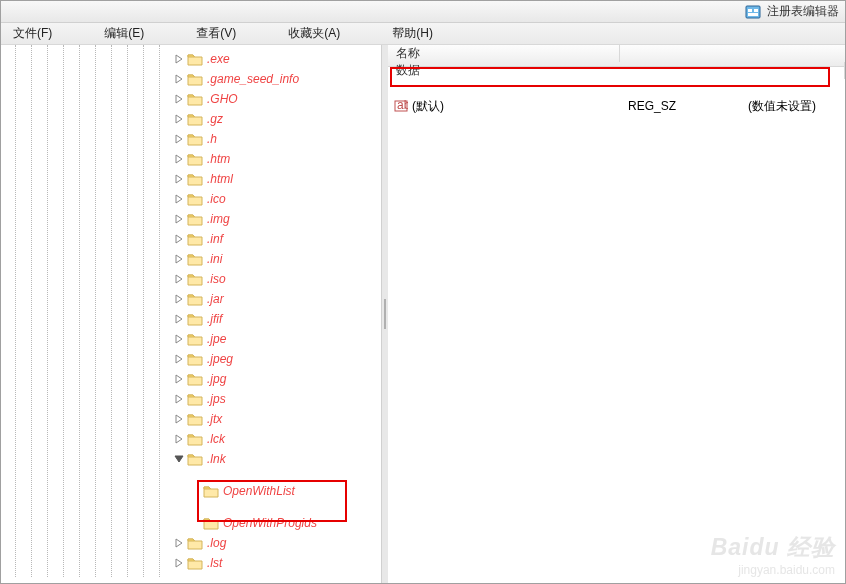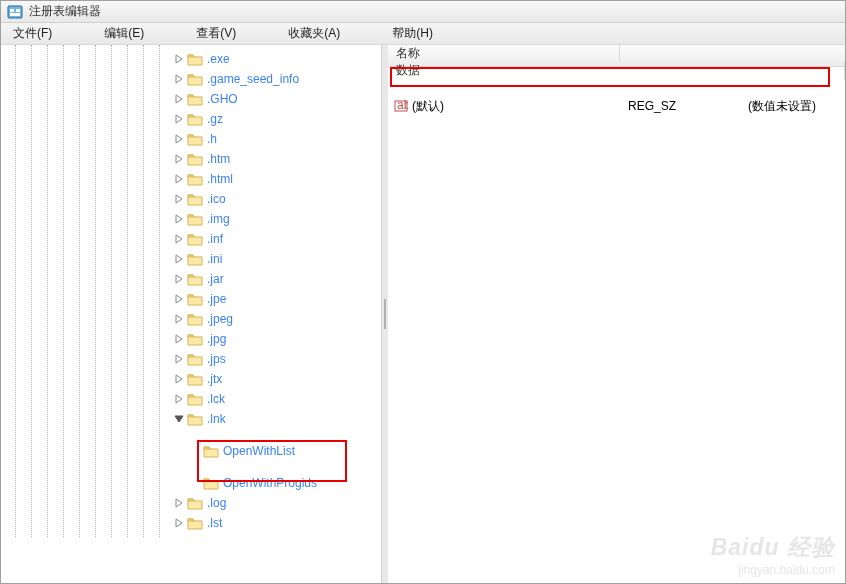--- a/index.html
+++ b/index.html
@@ -1,18 +1,18 @@
 <!DOCTYPE html>
 <html><head>
 <meta charset="utf-8">
 <style>
 * { margin: 0; padding: 0; box-sizing: border-box; font-family: "Microsoft YaHei", SimSun, Arial, sans-serif; font-size: 12px; }
 html, body { width: 846px; height: 584px; overflow: hidden; background: #fff; }
 .window { width: 846px; height: 584px; display: flex; flex-direction: column; border: 1px solid #a0a0a0; }
-.titlebar { height: 22px; background: linear-gradient(#f8f8f8, #e8e8e8); display: flex; align-items: center; padding: 2px 6px; border-bottom: 1px solid #d0d0d0; }
+.titlebar { height: 22px; background: linear-gradient(#f8f8f8, #e8e8e8); display: flex; align-items: center; padding: 2px 6px; border-bottom: 1px solid #d0d0d0; justify-content: flex-end; }
 .app-icon { width: 16px; height: 16px; margin-right: 6px; }
 .title-text { color: #333; }
 .menubar { height: 22px; background: linear-gradient(#f4f4f4, #eaeaea); display: flex; align-items: center; padding: 0 4px; border-bottom: 1px solid #d8d8d8; gap: 36px; }
 .menu-item { padding: 2px 8px; color: #222; cursor: default; }
 .content { flex: 1; display: flex; position: relative; }
 .tree-pane { width: 381px; height: 100%; overflow: auto; border-right: 1px solid #d0d0d0; background: #fff; }
 .splitter { width: 6px; height: 100%; background: #e8e8e8; position: relative; cursor: ew-resize; }
 .splitter::after { content: ""; position: absolute; left: 2px; top: 50%; width: 2px; height: 30px; background: #b0b0b0; transform: translateY(-50%); }
 .list-pane { flex: 1; height: 100%; background: #fff; display: flex; flex-direction: column; }
 .list-header { display: flex; height: 22px; background: linear-gradient(#fdfdfd, #ececec); border-bottom: 1px solid #d8d8d8; flex-direction: column; }
@@ -24,21 +24,21 @@
 .row { display: flex; height: 18px; align-items: center; margin-top: 30px; }
 .cell-name { width: 232px; padding-left: 6px; display: flex; align-items: center; gap: 4px; }
 .cell-type { width: 120px; padding-left: 8px; }
 .cell-data { flex: 1; padding-left: 8px; }
 .highlight-red { position: absolute; border: 2px solid #e60000; pointer-events: none; }
 .tree { padding: 4px 0 4px 0; }
 .node { display: flex; align-items: center; height: 20px; white-space: nowrap; }
 .toggle { width: 12px; height: 12px; margin-right: 2px; display: inline-flex; align-items: center; justify-content: center; cursor: default; }
 .toggle svg { display: block; }
 .folder-icon { width: 16px; height: 14px; margin-right: 4px; }
-.node-label { color: #3b82f6; }
+.node-label { color: #ef4444; font-style: italic; }
 .indent-lines { position: relative; }
 .vline { position: absolute; top: 0; bottom: 0; border-left: 1px dotted #b8b8b8; }
 .tree-inner { position: relative; padding-left: 172px; }
 .tree-inner .vline1 { left: 14px; } .tree-inner .vline2 { left: 30px; } .tree-inner .vline3 { left: 46px; }
 .tree-inner .vline4 { left: 62px; } .tree-inner .vline5 { left: 78px; } .tree-inner .vline6 { left: 94px; }
 .tree-inner .vline7 { left: 110px; } .tree-inner .vline8 { left: 126px; } .tree-inner .vline9 { left: 142px; }
 .tree-inner .vline10 { left: 158px; }
 .child-indent { padding-left: 30px; margin-top: 12px; }
 .watermark { position: absolute; right: 10px; bottom: 6px; color: #e6e6e6; font-size: 11px; text-align: right; pointer-events: none; }
 .watermark .big { font-size: 23px; font-weight: bold; font-style: italic; letter-spacing: 1px; }
@@ -216,21 +216,45 @@
           <div class="node">
             <span class="toggle">
               <svg width="10" height="10" viewBox="0 0 10 10">
                 <path d="M2 1 L8 5 L2 9 Z" fill="none" stroke="#888"></path>
               </svg>
             </span>
             <span class="folder-icon"><svg viewBox="0 0 16 14">
                 <path d="M1 3 h5 l1.5 2 H15 v8 H1 Z" fill="#ffe9a8" stroke="#d4b45a"></path>
                 <path d="M1 3 h5 l1.5 2 H1 Z" fill="#f7d66b" stroke="#d4b45a"></path>
               </svg></span>
+            <span class="node-label">.iso</span>
+          </div>
+          <div class="node">
+            <span class="toggle">
+              <svg width="10" height="10" viewBox="0 0 10 10">
+                <path d="M2 1 L8 5 L2 9 Z" fill="none" stroke="#888"></path>
+              </svg>
+            </span>
+            <span class="folder-icon"><svg viewBox="0 0 16 14">
+                <path d="M1 3 h5 l1.5 2 H15 v8 H1 Z" fill="#ffe9a8" stroke="#d4b45a"></path>
+                <path d="M1 3 h5 l1.5 2 H1 Z" fill="#f7d66b" stroke="#d4b45a"></path>
+              </svg></span>
             <span class="node-label">.jar</span>
+          </div>
+          <div class="node">
+            <span class="toggle">
+              <svg width="10" height="10" viewBox="0 0 10 10">
+                <path d="M2 1 L8 5 L2 9 Z" fill="none" stroke="#888"></path>
+              </svg>
+            </span>
+            <span class="folder-icon"><svg viewBox="0 0 16 14">
+                <path d="M1 3 h5 l1.5 2 H15 v8 H1 Z" fill="#ffe9a8" stroke="#d4b45a"></path>
+                <path d="M1 3 h5 l1.5 2 H1 Z" fill="#f7d66b" stroke="#d4b45a"></path>
+              </svg></span>
+            <span class="node-label">.jfif</span>
           </div>
           <div class="node">
             <span class="toggle">
               <svg width="10" height="10" viewBox="0 0 10 10">
                 <path d="M2 1 L8 5 L2 9 Z" fill="none" stroke="#888"></path>
               </svg>
             </span>
             <span class="folder-icon"><svg viewBox="0 0 16 14">
                 <path d="M1 3 h5 l1.5 2 H15 v8 H1 Z" fill="#ffe9a8" stroke="#d4b45a"></path>
                 <path d="M1 3 h5 l1.5 2 H1 Z" fill="#f7d66b" stroke="#d4b45a"></path>

